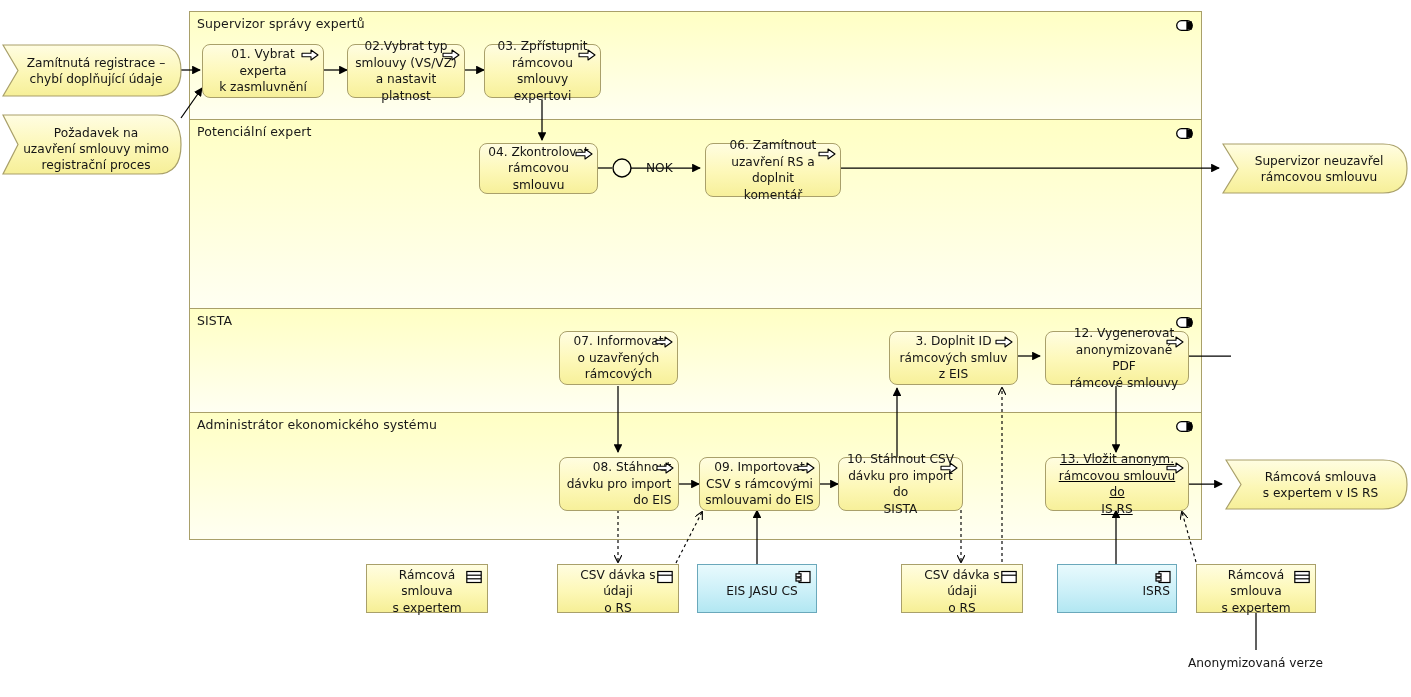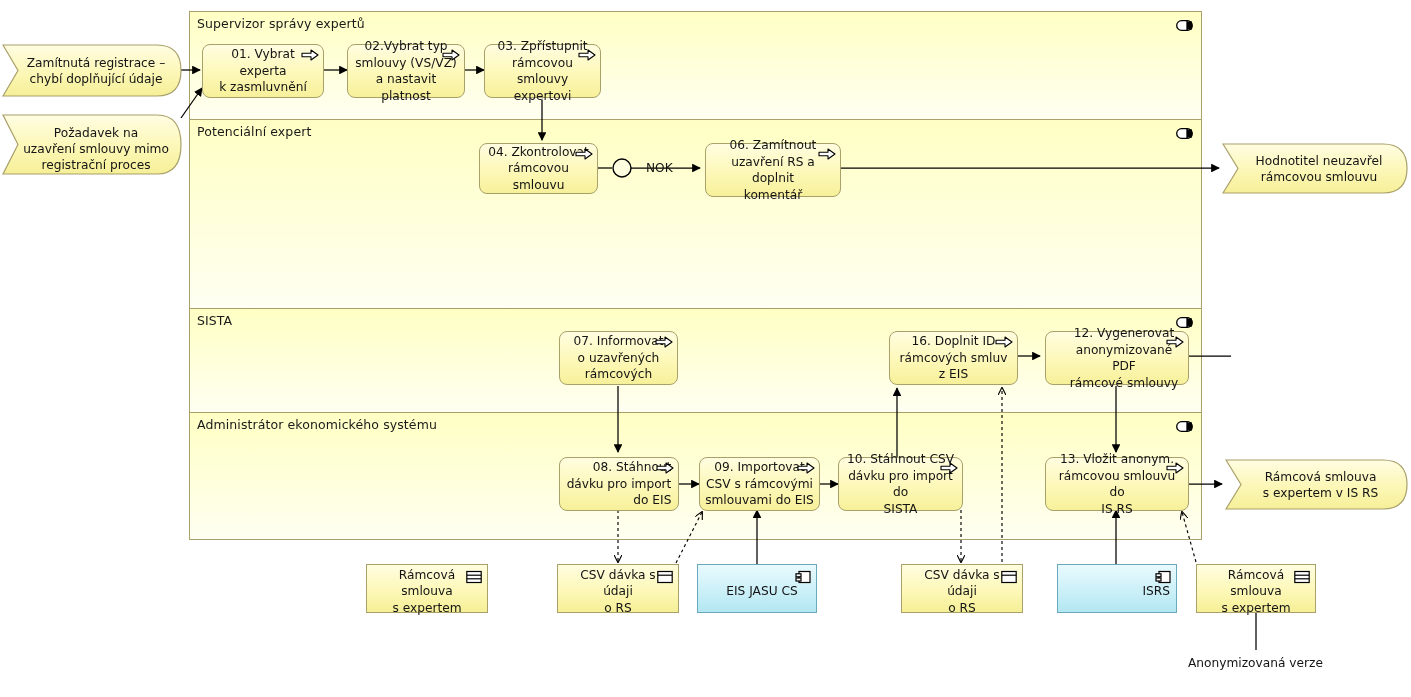--- a/index.html
+++ b/index.html
@@ -300,21 +300,21 @@
     <svg width="186" height="51" viewBox="0 0 186 51">
       <path d="M1,1 L161,1 Q185,1 185,25.5 Q185,50 161,50 L1,50 L16,25.5 Z" fill="url(#evGradC)" stroke="#a9a06a" stroke-width="1.2"></path>
       <defs>
         <linearGradient id="evGradC" x1="0" y1="0" x2="0" y2="1">
           <stop offset="0%" stop-color="#fffde2"></stop>
           <stop offset="55%" stop-color="#fcf7b6"></stop>
           <stop offset="100%" stop-color="#f6ef98"></stop>
         </linearGradient>
       </defs>
     </svg>
-    <div class="event-label">Hodnotitel neuzavřel
+    <div class="event-label">Supervizor neuzavřel
 rámcovou smlouvu</div>
   </div>
 
   <div class="event" style="left:1225px; top:459px; width:183px; height:51px;">
     <svg width="183" height="51" viewBox="0 0 183 51">
       <path d="M1,1 L158,1 Q182,1 182,25.5 Q182,50 158,50 L1,50 L16,25.5 Z" fill="url(#evGradD)" stroke="#a9a06a" stroke-width="1.2"></path>
       <defs>
         <linearGradient id="evGradD" x1="0" y1="0" x2="0" y2="1">
           <stop offset="0%" stop-color="#fffde2"></stop>
           <stop offset="55%" stop-color="#fcf7b6"></stop>
@@ -372,21 +372,21 @@
   <div class="task" style="left:559px; top:331px; width:119px; height:54px;">
     <span class="task-label">07. Informovat
 o uzavřených
 rámcových</span>
     <svg class="task-marker" viewBox="0 0 18 14">
       <path d="M1,5.2 L10,5.2 L10,2 L17,7 L10,12 L10,8.8 L1,8.8 Z" fill="#fff" stroke="#000" stroke-width="1.1" stroke-linejoin="round"></path>
     </svg>
   </div>
 
   <div class="task" style="left:889px; top:331px; width:129px; height:54px;">
-    <span class="task-label">16. Doplnit ID
+    <span class="task-label">3. Doplnit ID
 rámcových smluv
 z EIS</span>
     <svg class="task-marker" viewBox="0 0 18 14">
       <path d="M1,5.2 L10,5.2 L10,2 L17,7 L10,12 L10,8.8 L1,8.8 Z" fill="#fff" stroke="#000" stroke-width="1.1" stroke-linejoin="round"></path>
     </svg>
   </div>
 
   <div class="task" style="left:1045px; top:331px; width:144px; height:54px;padding-left:19px;">
     <span class="task-label">12. Vygenerovat
 anonymizované PDF
@@ -416,21 +416,21 @@
 
   <div class="task" style="left:838px; top:457px; width:125px; height:54px;">
     <span class="task-label">10. Stáhnout CSV
 dávku pro import do
 SISTA</span>
     <svg class="task-marker" viewBox="0 0 18 14">
       <path d="M1,5.2 L10,5.2 L10,2 L17,7 L10,12 L10,8.8 L1,8.8 Z" fill="#fff" stroke="#000" stroke-width="1.1" stroke-linejoin="round"></path>
     </svg>
   </div>
 
-  <div class="task" style="left:1045px; top:457px; width:144px; height:54px;">
+  <div class="task" style="left:1045px; top:457px; width:144px; height:54px;text-decoration:underline;">
     <span class="task-label">13. Vložit anonym.
 rámcovou smlouvu do
 IS RS</span>
     <svg class="task-marker" viewBox="0 0 18 14">
       <path d="M1,5.2 L10,5.2 L10,2 L17,7 L10,12 L10,8.8 L1,8.8 Z" fill="#fff" stroke="#000" stroke-width="1.1" stroke-linejoin="round"></path>
     </svg>
   </div>
 
   <div class="node" style="left:611px; top:157px; width:22px; height:22px;">
     <svg width="22" height="22" viewBox="0 0 22 22">

